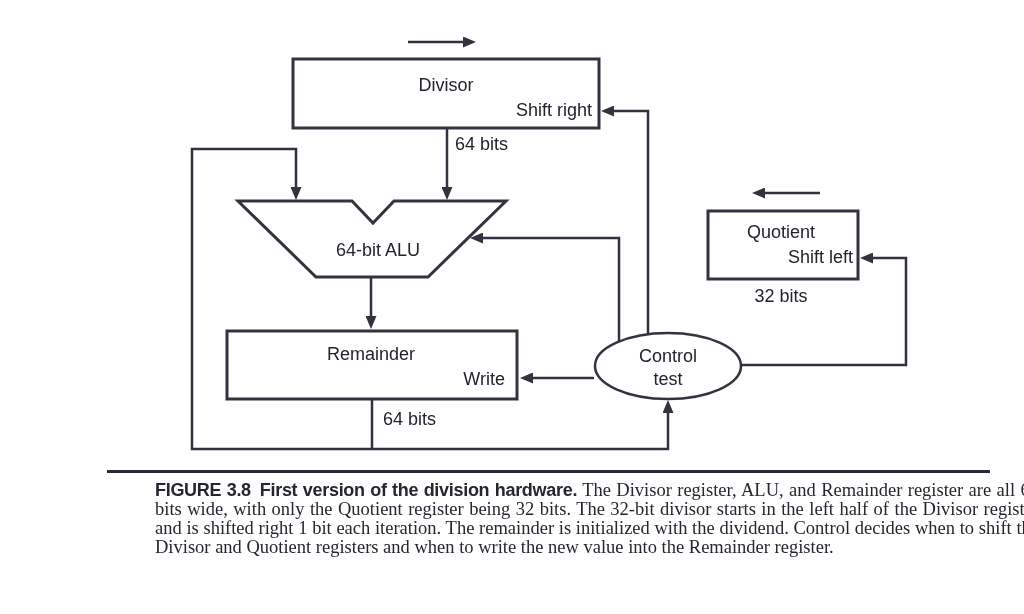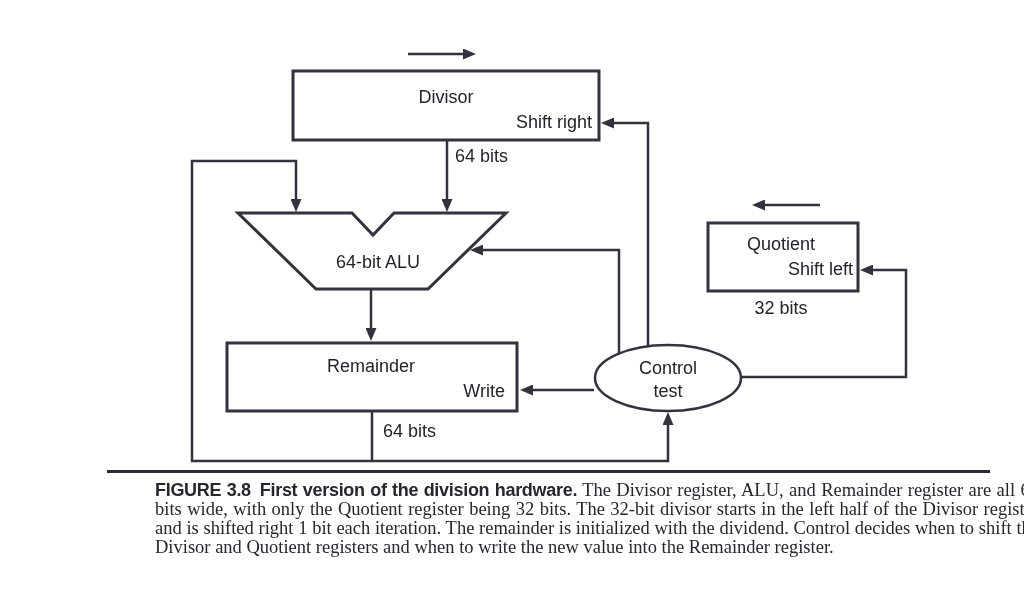--- a/index.html
+++ b/index.html
@@ -4,21 +4,21 @@
 <style>
   html,body{margin:0;padding:0;}
   body{
     width:1024px;height:614px;
     background:#ffffff;
     position:relative;
     font-family:"Liberation Sans",sans-serif;
     color:#23232e;
     overflow:hidden;
   }
-  .diagram-wrap{position:absolute;left:0;top:12px;width:1024px;height:462px;}
+  .diagram-wrap{position:absolute;left:0;top:0;width:1024px;height:462px;}
   svg text{
     font-family:"Liberation Sans",sans-serif;
     font-size:18px;
     fill:#23232e;
   }
   .cap-rule{
     position:absolute;left:107px;top:470px;width:883px;height:2.5px;
     background:#2b2b36;
   }
   .caption{

